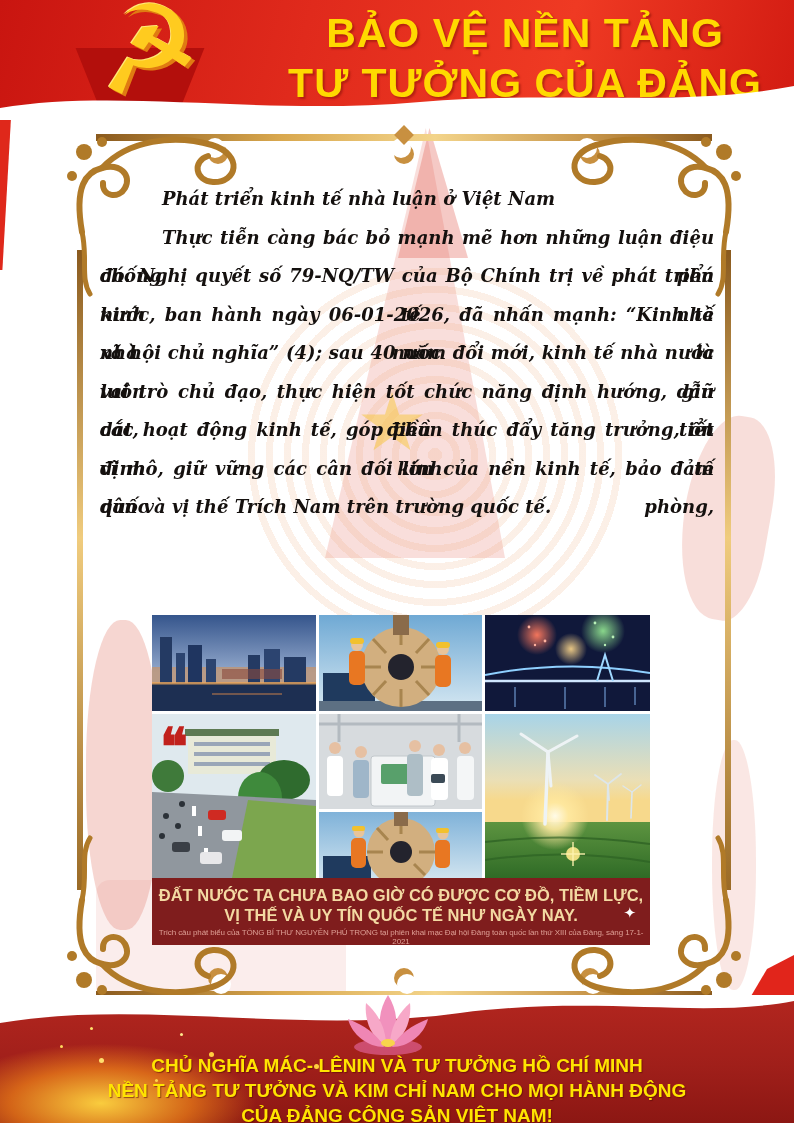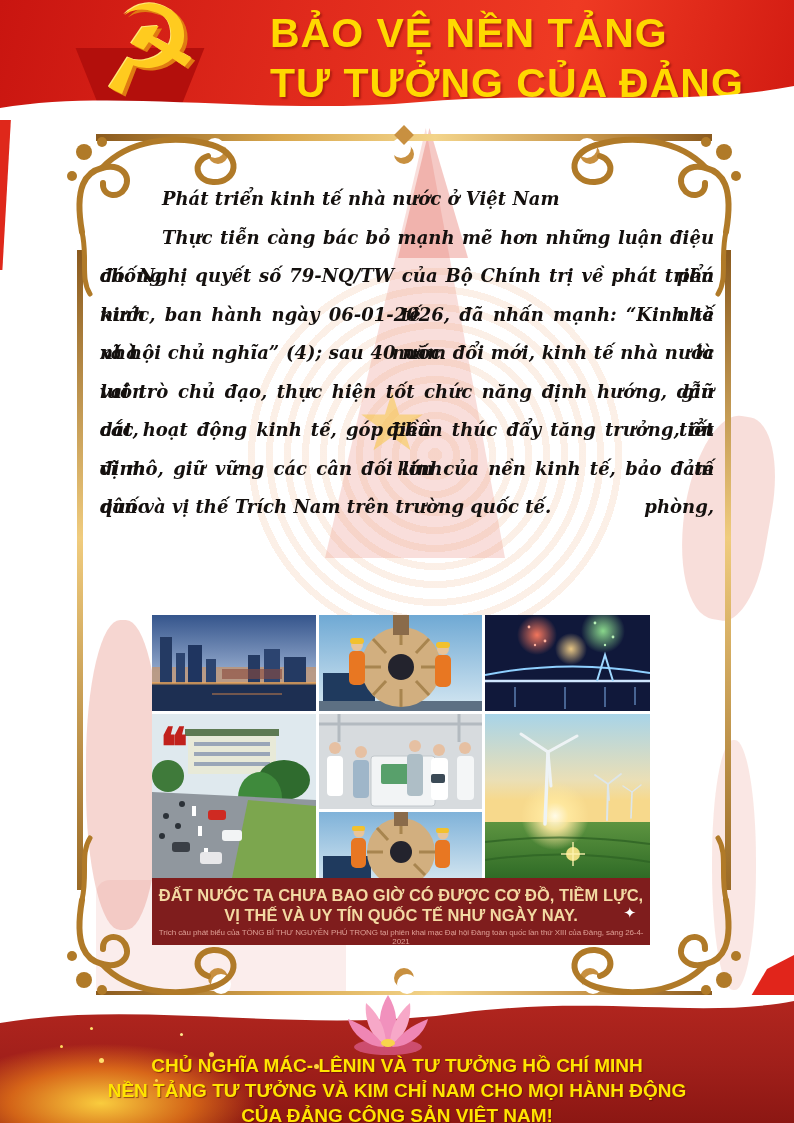--- a/index.html
+++ b/index.html
@@ -8,21 +8,21 @@
 
   
   .header{position:absolute;left:0;top:0;width:794px;height:118px;
           background:linear-gradient(105deg,#c91510 0%,#e02a1c 38%,#ef3a23 70%,#d21b12 100%);z-index:30;}
   .header .pennant{position:absolute;left:70px;top:48px;width:140px;height:70px;background:#b30f0c;
           clip-path:polygon(4% 0,96% 0,76% 100%,24% 100%);}
   .header .emblem{position:absolute;left:52px;top:-26px;width:190px;height:150px;
           font-size:118px;line-height:150px;text-align:center;color:#ffcb1f;
           text-shadow:3px 3px 0 #e07b12,-1px -1px 0 #ffe876;transform:rotate(-8deg);
           font-family:"DejaVu Sans",sans-serif;}
-  .header .titles{position:absolute;left:270px;top:8px;width:510px;
+  .header .titles{position:absolute;left:270px;top:8px;width:510px;text-align:center;
           color:#ffd900;font-weight:bold;font-size:41px;line-height:50px;letter-spacing:1px;
           text-shadow:2px 2px 2px rgba(140,20,10,.55);}
   .header-wave{position:absolute;left:0;top:82px;width:794px;height:38px;z-index:31;}
 
   .left-red-sliver{position:absolute;left:0;top:100px;width:12px;height:170px;z-index:5;
           background:#df281b;clip-path:polygon(0 0,100% 0,20% 100%,0 100%);}
   .right-red-wedge{position:absolute;right:0;top:955px;width:60px;height:70px;z-index:6;
           background:#e1251b;clip-path:polygon(100% 0,100% 100%,0 100%,55% 20%);}
 
   
@@ -139,21 +139,21 @@
     <use href="#scallopUp" transform="translate(356,878)"></use>
     <use href="#scallopUp" transform="translate(542,878)"></use>
 
     <use href="#fl" transform="translate(26,16)"></use>
     <use href="#fl" transform="translate(686,16) scale(-1,1)"></use>
     <use href="#fl" transform="translate(26,876) scale(1,-1)"></use>
     <use href="#fl" transform="translate(686,876) scale(-1,-1)"></use>
   </svg>
 
   <div class="article">
-      <div class="tline indent">Phát triển kinh tế nhà nước ở Việt Nam</div>
+      <div class="tline indent">Phát triển kinh tế nhà luận ở Việt Nam</div>
       <div class="tline indent just">Thực tiễn càng bác bỏ mạnh mẽ hơn những luận điệu chống phá</div>
       <div class="tline just">đó. Nghị quyết số 79-NQ/TW của Bộ Chính trị về phát triển kinh tế nhà</div>
       <div class="tline just">nước, ban hành ngày 06-01-2026, đã nhấn mạnh: “Kinh tế nhà nước là</div>
       <div class="tline just">xã hội chủ nghĩa” (4); sau 40 năm đổi mới, kinh tế nhà nước luôn giữ</div>
       <div class="tline just">vai trò chủ đạo, thực hiện tốt chức năng định hướng, dẫn dắt, điều tiết</div>
       <div class="tline just">các hoạt động kinh tế, góp phần thúc đẩy tăng trưởng, ổn định kinh tế</div>
       <div class="tline just">vĩ mô, giữ vững các cân đối lớn của nền kinh tế, bảo đảm quốc phòng,</div>
       <div class="tline ">dân và vị thế Trích Nam trên trường quốc tế.</div>
     </div>
 
@@ -386,21 +386,21 @@
         <g stroke="#fff3b0" stroke-width="1.5" opacity=".9">
             <line x1="88" y1="128" x2="88" y2="152"></line>
             <line x1="76" y1="140" x2="100" y2="140"></line>
           </g>
       </svg>
     </div>
 
     <div class="caption">
       <div class="c1">ĐẤT NƯỚC TA CHƯA BAO GIỜ CÓ ĐƯỢC CƠ ĐỒ, TIỀM LỰC,</div>
       <div class="c2">VỊ THẾ VÀ UY TÍN QUỐC TẾ NHƯ NGÀY NAY.</div>
-      <div class="c3">Trích câu phát biểu của TỔNG BÍ THƯ NGUYỄN PHÚ TRỌNG tại phiên khai mạc Đại hội Đảng toàn quốc lần thứ XIII của Đảng, sáng 26-4-2021</div>
+      <div class="c3">Trích câu phát biểu của TỔNG BÍ THƯ NGUYỄN PHÚ TRỌNG tại phiên khai mạc Đại hội Đảng toàn quốc lần thứ XIII của Đảng, sáng 17-1-2021</div>
       <span class="sparkle">✦</span>
     </div>
 
     <span class="q-mark q-open">❝</span>
 
   </div>
 
   <div class="header">
     <div class="pennant"></div>
     <div class="emblem">☭</div>

